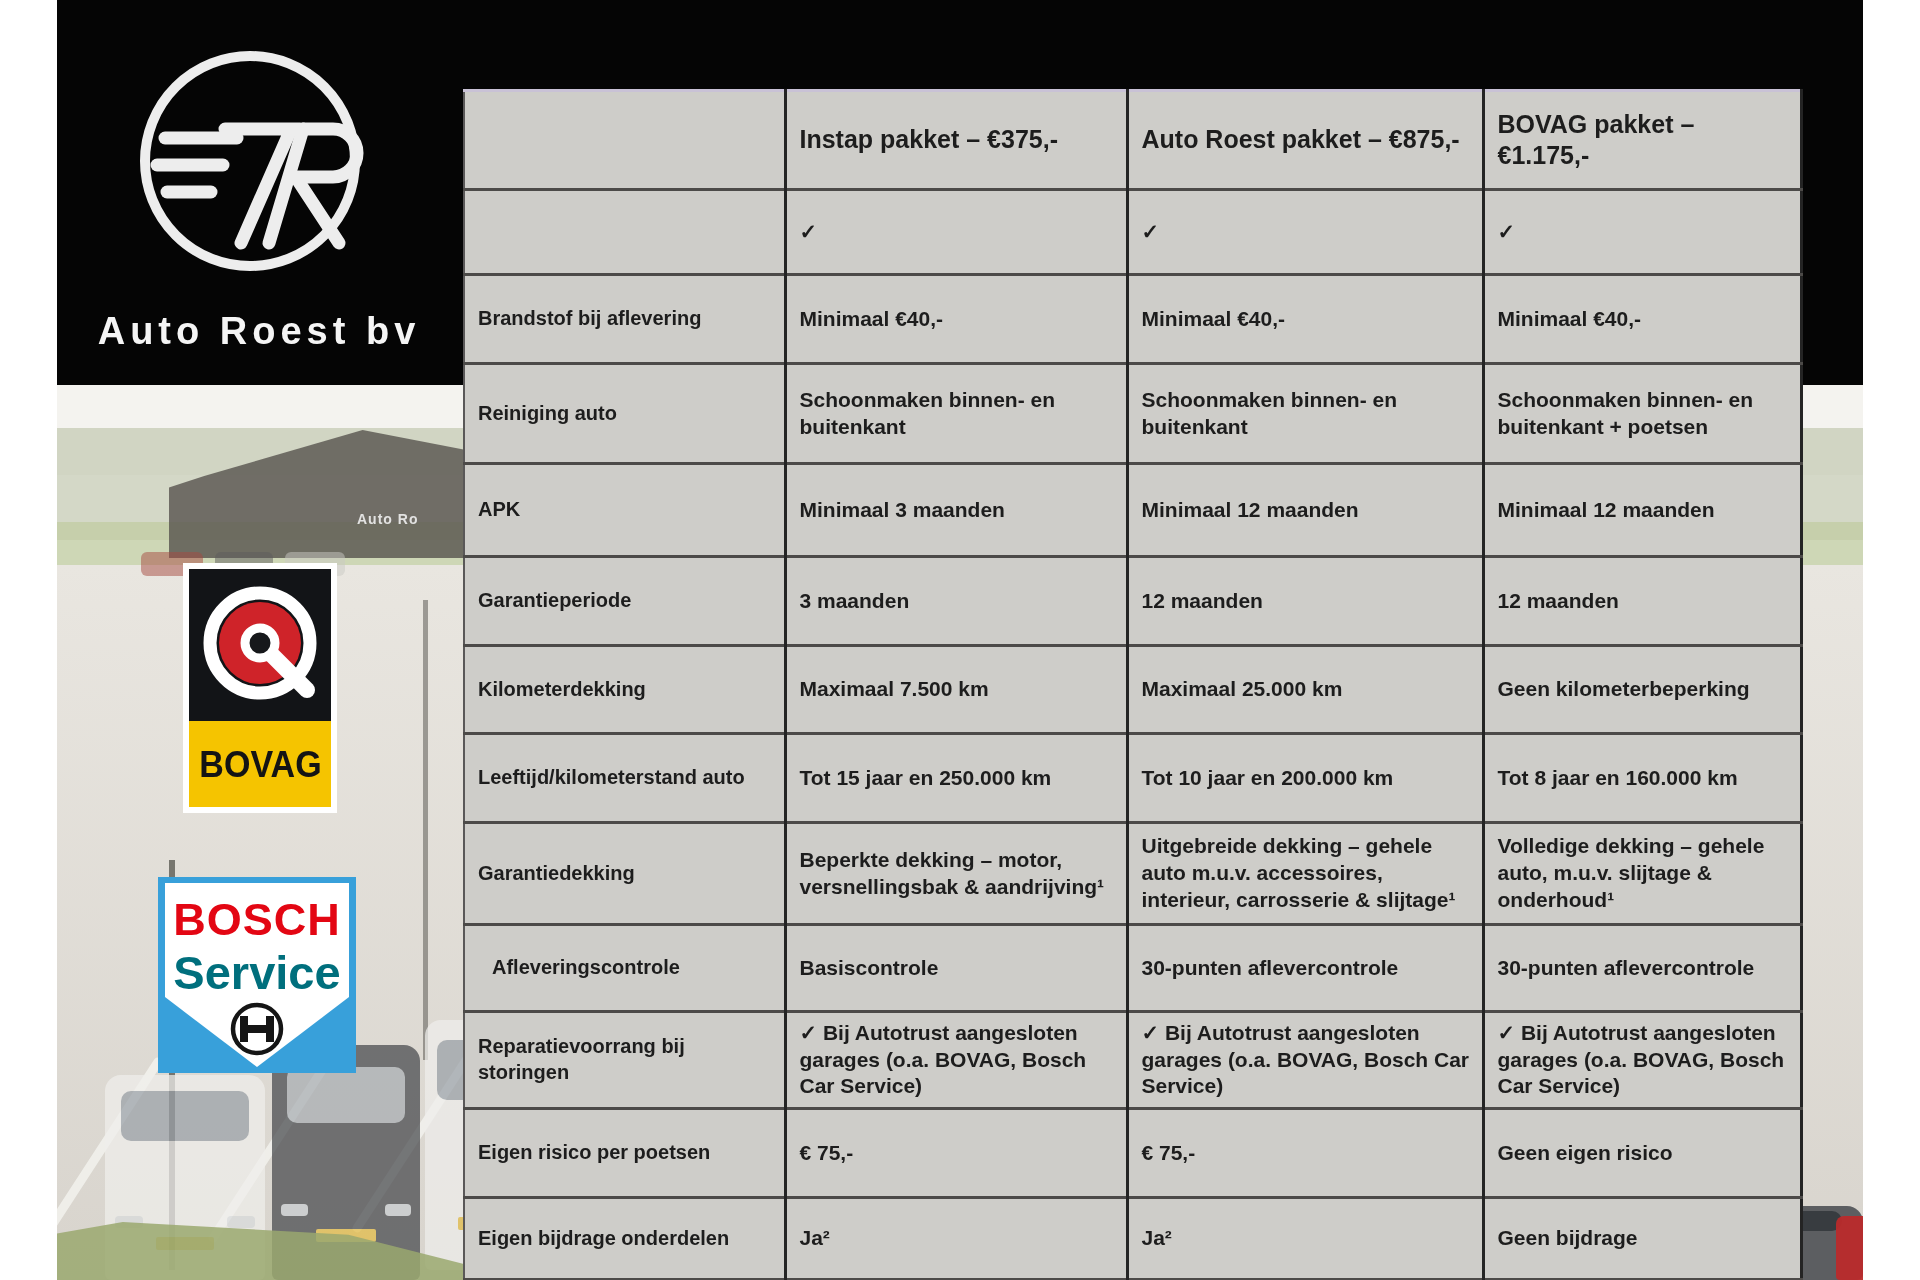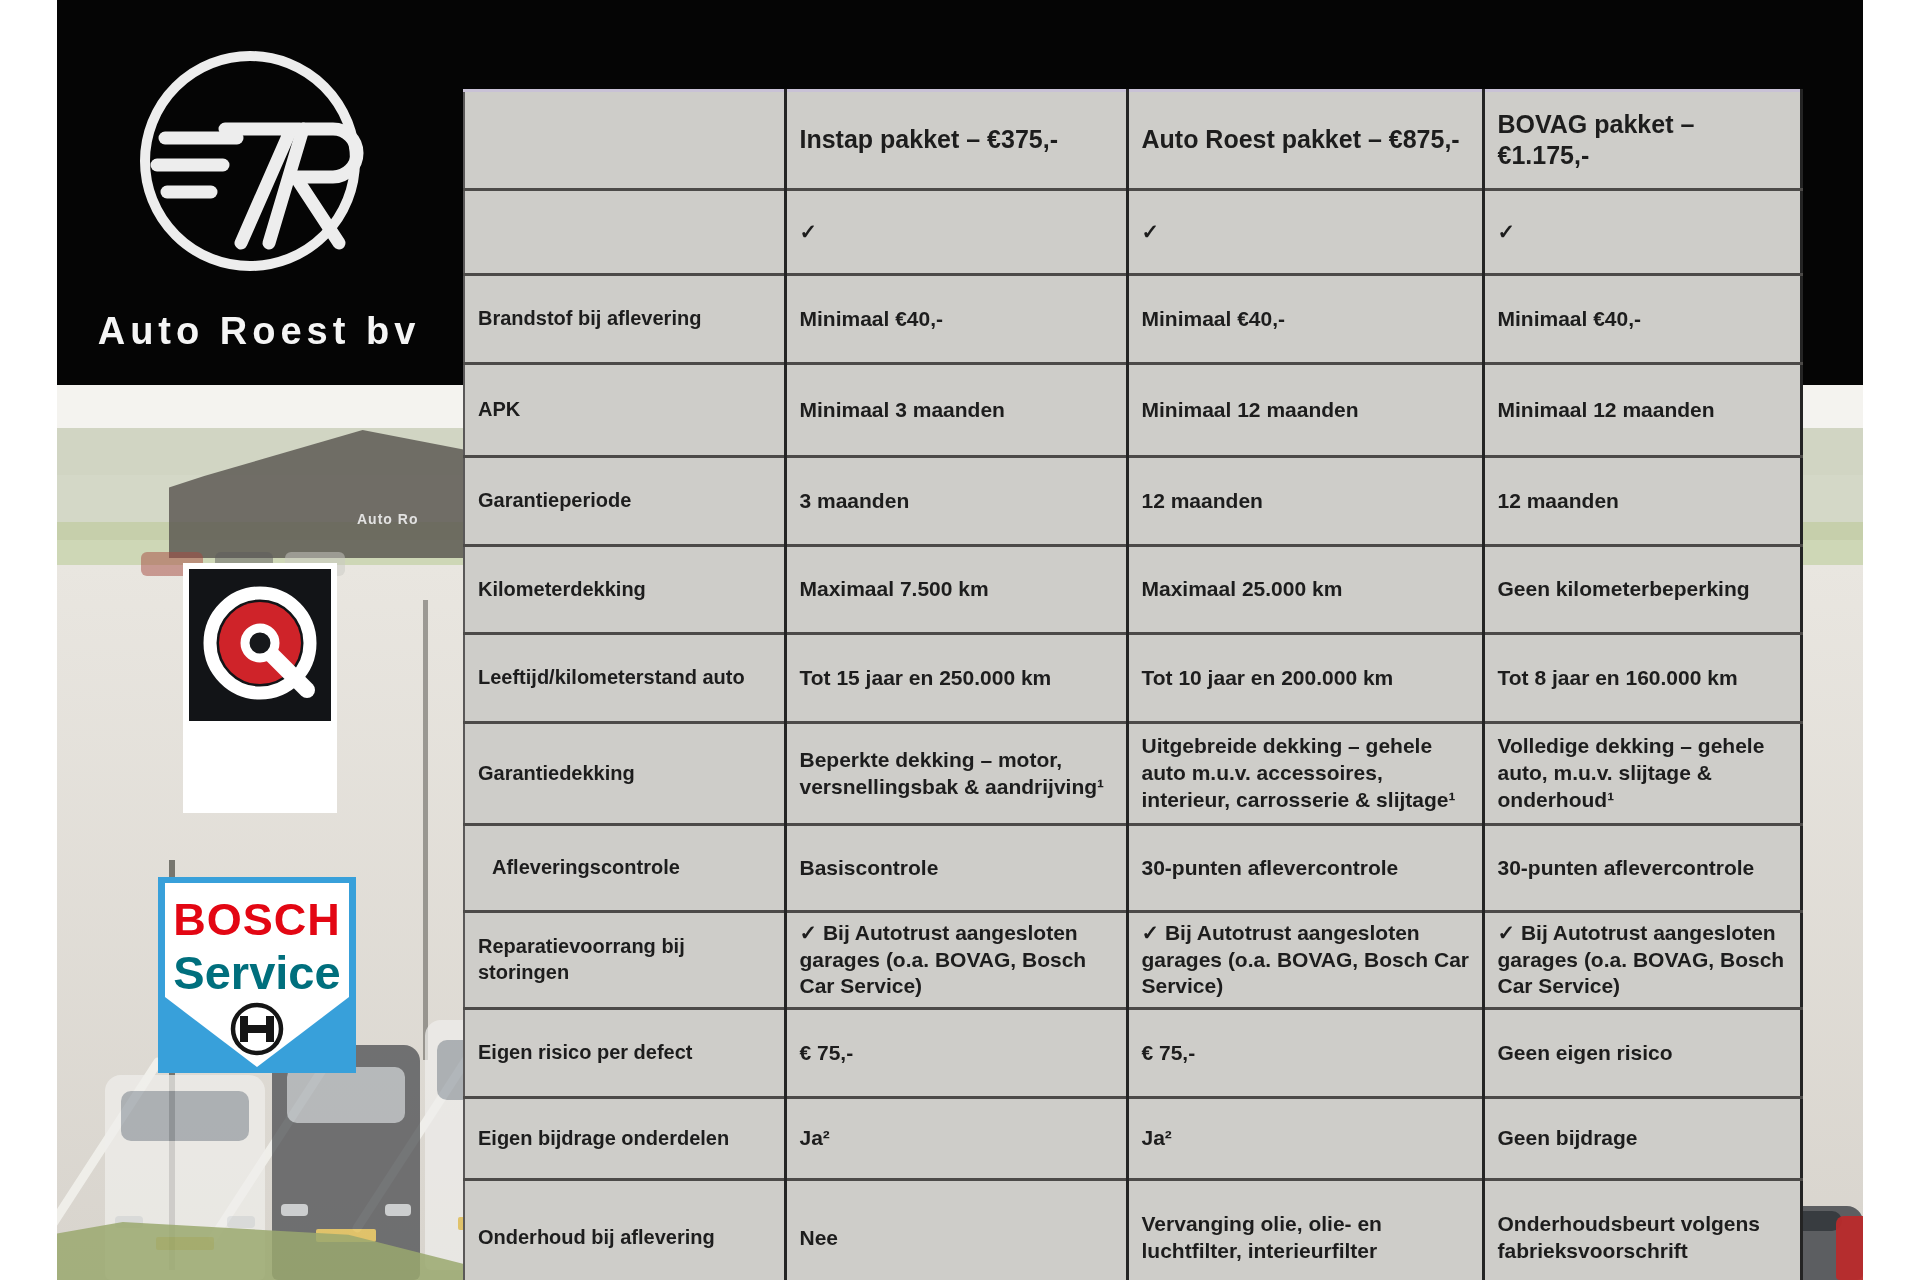--- a/index.html
+++ b/index.html
@@ -167,20 +167,23 @@
 
   <div class="abs" id="bovag">
     <div class="black">
       <svg width="142" height="152" viewBox="0 0 142 152">
         <circle cx="71" cy="74" r="50" fill="none" stroke="#ffffff" stroke-width="13"></circle>
         <circle cx="71" cy="74" r="41" style="fill:var(--bovag-red);"></circle>
         <line x1="71" y1="74" x2="118" y2="121" stroke="#ffffff" stroke-width="16" stroke-linecap="round"></line>
         <circle cx="71" cy="74" r="15" fill="#16181b" stroke="#ffffff" stroke-width="9"></circle>
       </svg>
     </div>
+    <div class="yellow">
+      <span>BOVAG</span>
+    </div>
   </div>
 
   <div class="abs" id="bosch">
     <div class="white"></div>
     <div class="l1">BOSCH</div>
     <div class="l2">Service</div>
     <svg width="60" height="60" viewBox="-30 -30 60 60">
       <circle cx="0" cy="0" r="24" fill="none" stroke="#151515" stroke-width="4.5"></circle>
       <rect x="-17" y="-13" width="8" height="26" fill="#151515"></rect>
       <rect x="9" y="-13" width="8" height="26" fill="#151515"></rect>
@@ -208,20 +211,26 @@
       <td class="v">✓</td>
       <td class="v">✓</td>
     </tr>
     <tr>
       <td class="lbl" style="height:74px;">Brandstof bij aflevering</td>
       <td class="v">Minimaal €40,-</td>
       <td class="v">Minimaal €40,-</td>
       <td class="v">Minimaal €40,-</td>
     </tr>
     <tr>
+      <td class="lbl" style="height:85px;">Reiniging auto</td>
+      <td class="v">Schoonmaken binnen- en buitenkant</td>
+      <td class="v">Schoonmaken binnen- en buitenkant</td>
+      <td class="v">Schoonmaken binnen- en buitenkant + poetsen</td>
+    </tr>
+    <tr>
       <td class="lbl" style="height:78px;">APK</td>
       <td class="v">Minimaal 3 maanden</td>
       <td class="v">Minimaal 12 maanden</td>
       <td class="v">Minimaal 12 maanden</td>
     </tr>
     <tr>
       <td class="lbl" style="height:74px;">Garantieperiode</td>
       <td class="v">3 maanden</td>
       <td class="v">12 maanden</td>
       <td class="v">12 maanden</td>
@@ -250,21 +259,21 @@
       <td class="v">30-punten aflevercontrole</td>
       <td class="v">30-punten aflevercontrole</td>
     </tr>
     <tr>
       <td class="lbl" style="height:82px;margin-left:8px;">Reparatievoorrang bij storingen</td>
       <td class="v">✓ Bij Autotrust aangesloten garages (o.a. BOVAG, Bosch Car Service)</td>
       <td class="v">✓ Bij Autotrust aangesloten garages (o.a. BOVAG, Bosch Car Service)</td>
       <td class="v">✓ Bij Autotrust aangesloten garages (o.a. BOVAG, Bosch Car Service)</td>
     </tr>
     <tr>
-      <td class="lbl" style="height:74px;">Eigen risico per defect</td>
+      <td class="lbl" style="height:74px;">Eigen risico per poetsen</td>
       <td class="v">€ 75,-</td>
       <td class="v">€ 75,-</td>
       <td class="v">Geen eigen risico</td>
     </tr>
     <tr>
       <td class="lbl" style="height:67px;">Eigen bijdrage onderdelen</td>
       <td class="v">Ja²</td>
       <td class="v">Ja²</td>
       <td class="v">Geen bijdrage</td>
     </tr>

